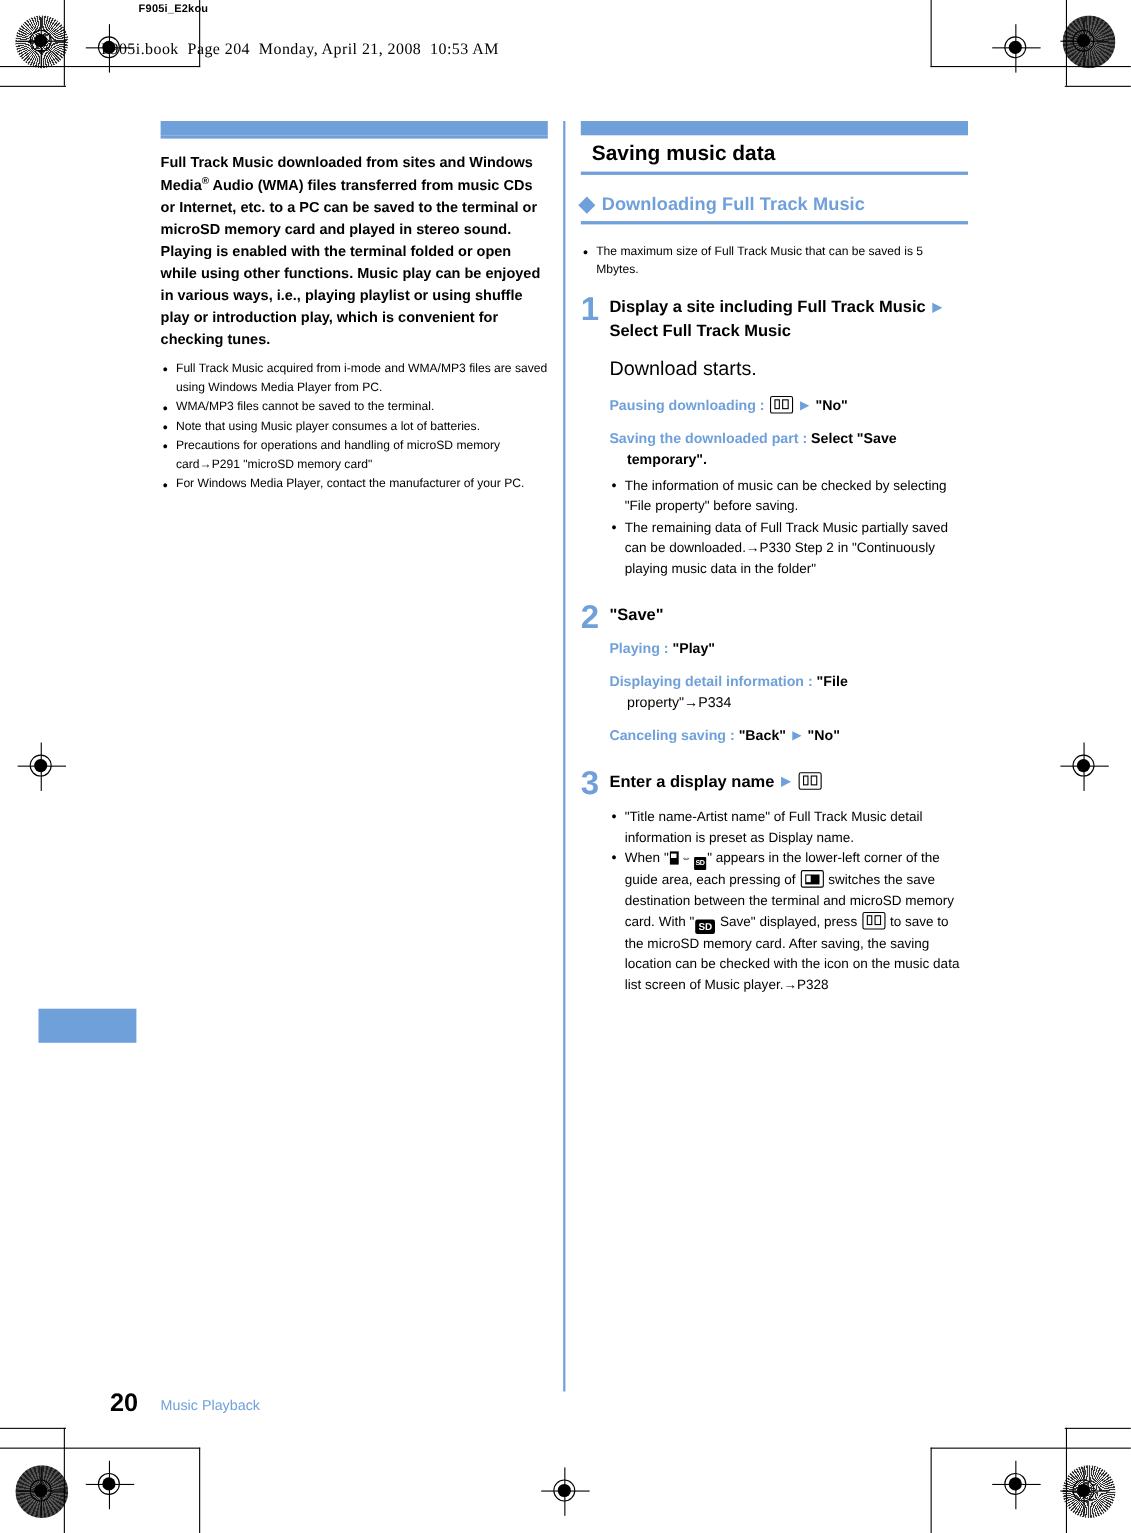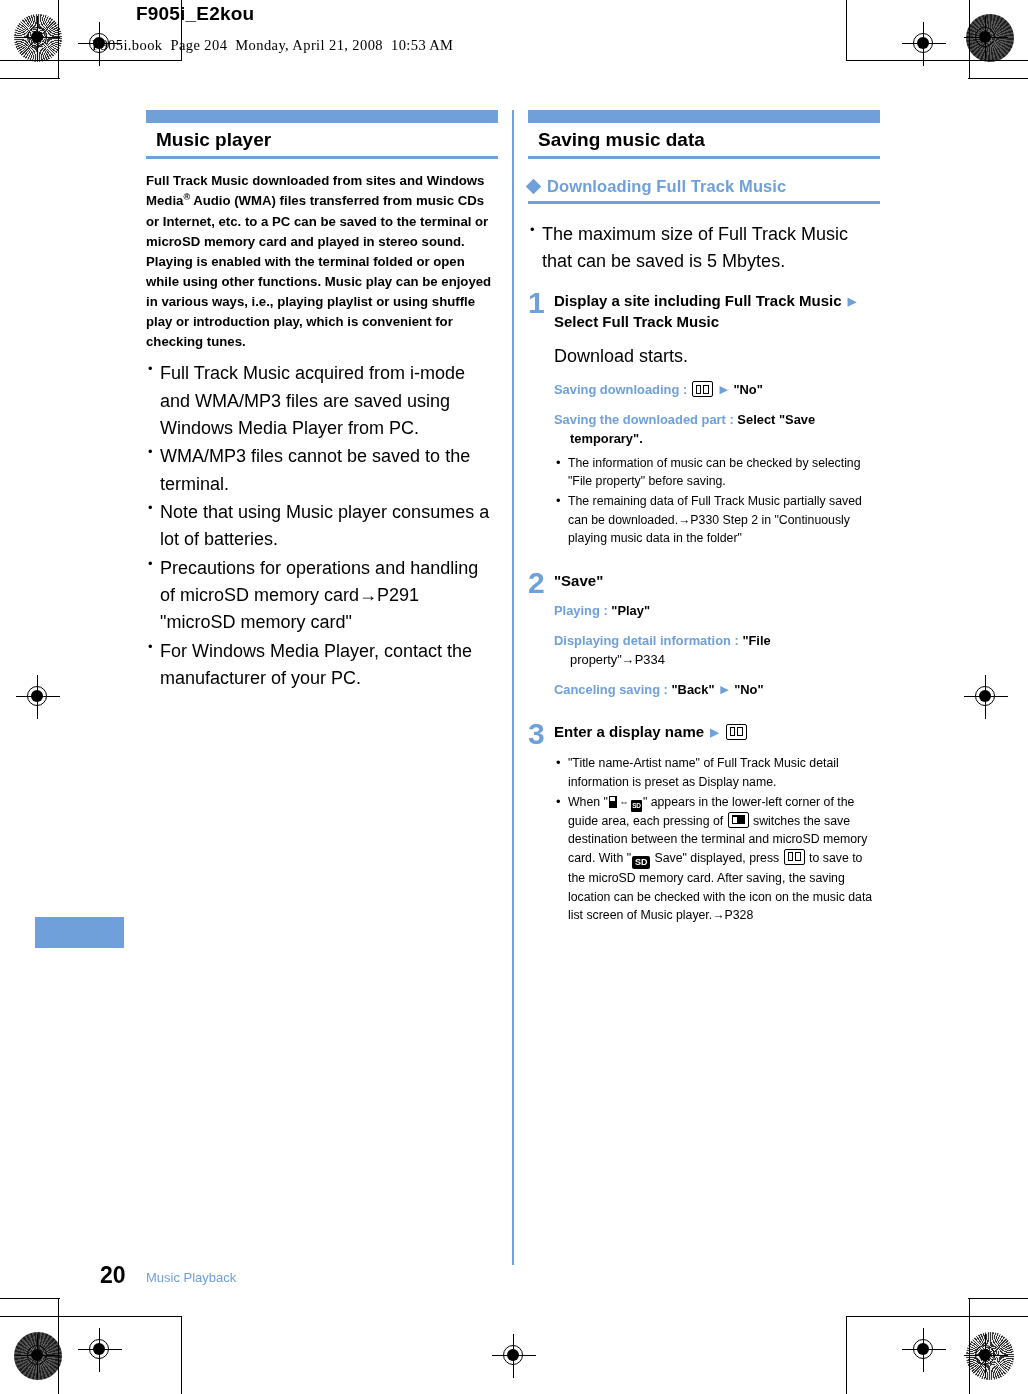--- a/index.html
+++ b/index.html
@@ -68,22 +68,22 @@
 
   .trim-line {
     position: absolute;
     background: #000;
     pointer-events: none;
   }
 
   
   .doc-code {
     position: absolute;
-    left: 136px; top: 3px;
-    font-size: 19px;
+    left: 126px; top: 3px;
+    font-size: 10px;
     font-weight: bold;
     letter-spacing: .2px;
   }
   .book-line {
     position: absolute;
     left: 92px; top: 37px;
     font-family: Liberation Serif, serif;
     font-size: 14.5px;
     letter-spacing: .4px;
     white-space: pre;
@@ -162,21 +162,21 @@
   .lead sup { font-size: 9px; vertical-align: super; }
 
   ul.bullets {
     list-style: none;
     margin: 0;
     padding: 0;
   }
   ul.bullets > li {
     position: relative;
     padding-left: 14px;
-    font-size: 18px;
+    font-size: 11px;
     line-height: 1.52;
     margin-bottom: 1px;
   }
   ul.bullets > li::before {
     content: "\2022";
     position: absolute;
     left: 2px; top: -1px;
     font-size: 13px;
   }
 
@@ -443,21 +443,20 @@
 
 <div class="doc-code">F905i_E2kou</div>
 <div class="book-line">F905i.book  Page 204  Monday, April 21, 2008  10:53 AM</div>
 
 <div class="col-divider"></div>
 
 <div class="col col-left">
 
   <div class="sec-head">
     <div class="bar-top"></div>
-    <div class="title">Music player</div>
     <div class="bar-bot"></div>
   </div>
 
   <div class="lead">Full Track Music downloaded from sites and Windows Media<sup>®</sup> Audio (WMA) files transferred from music CDs or Internet, etc. to a PC can be saved to the terminal or microSD memory card and played in stereo sound. Playing is enabled with the terminal folded or open while using other functions. Music play can be enjoyed in various ways, i.e., playing playlist or using shuffle play or introduction play, which is convenient for checking tunes.</div>
 
   <ul class="bullets">
     <li>Full Track Music acquired from i-mode and WMA/MP3 files are saved using Windows Media Player from PC.</li>
     <li>WMA/MP3 files cannot be saved to the terminal.</li>
     <li>Note that using Music player consumes a lot of batteries.</li>
     <li>Precautions for operations and handling of microSD memory card→P291 "microSD memory card"</li>
@@ -487,21 +486,21 @@
   </ul>
 
   <div class="step">
     <div class="num">1</div>
     <div class="step-body">
       <div class="step-title"><span>Display a site including Full Track Music</span> <span class="arrow-blue">▶</span> <span>Select Full Track Music</span></div>
 
       <div class="plain">Download starts.</div>
 
       <div class="variant">
-        <span class="vlabel">Saving downloading :</span>
+        <span class="vlabel">Pausing downloading :</span>
         <span class="key"><span class="book">
               <i class="l"></i>
               <i class="r"></i>
             </span></span>
         <span class="arrow-blue">▶</span>
         <span class="vval">"No"</span>
       </div>
 
       <div class="variant">
         <span class="vlabel">Saving the downloaded part :</span>

